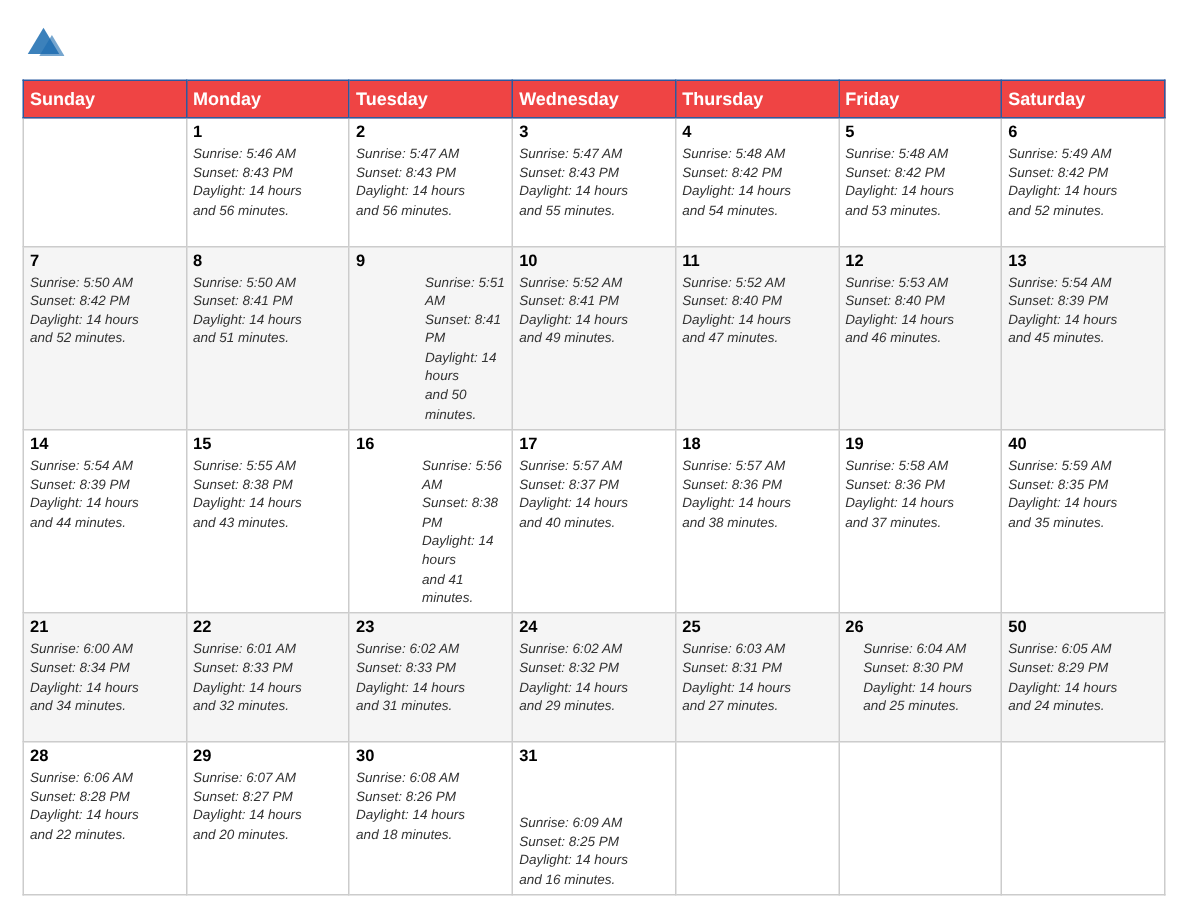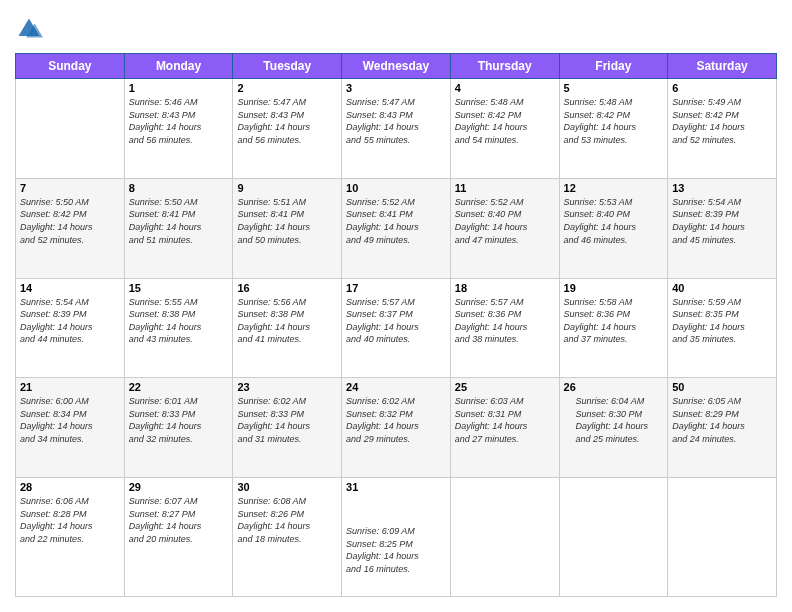--- a/index.html
+++ b/index.html
@@ -44,24 +44,24 @@
       font-size: 16px;
       color: #333;
     }
     .calendar {
       flex: 1;
       border-collapse: collapse;
       width: 100%;
       font-size: 10px;
     }
     .calendar th {
-      background-color: #8b5cf6;
+      background-color: #ef4444;
       color: white;
       padding: 5px 4px;
-      text-align: center;
+      text-align: left;
       font-size: 12px;
       font-weight: bold;
       border: 1px solid #2b5aa0;
     }
     .calendar td {
       border: 1px solid #ccc;
       vertical-align: top;
       padding: 3px 4px;
       width: calc(100% / 7);
       height: 85px;
@@ -175,21 +175,21 @@
           </td>
           <td>
             <span class="day-number">8</span>
             <div class="day-info" style="white-space: pre-line;">Sunrise: 5:50 AM
 Sunset: 8:41 PM
 Daylight: 14 hours
 and 51 minutes.</div>
           </td>
           <td>
             <span class="day-number">9</span>
-            <div class="day-info" style="white-space: pre-line;">Sunrise: 5:51 AM
+            <div class="day-info" style="white-space: pre-line; margin-left: 46px;">Sunrise: 5:51 AM
 Sunset: 8:41 PM
 Daylight: 14 hours
 and 50 minutes.</div>
           </td>
           <td>
             <span class="day-number">10</span>
             <div class="day-info" style="white-space: pre-line;">Sunrise: 5:52 AM
 Sunset: 8:41 PM
 Daylight: 14 hours
 and 49 minutes.</div>
@@ -226,21 +226,21 @@
           </td>
           <td>
             <span class="day-number">15</span>
             <div class="day-info" style="white-space: pre-line;">Sunrise: 5:55 AM
 Sunset: 8:38 PM
 Daylight: 14 hours
 and 43 minutes.</div>
           </td>
           <td>
             <span class="day-number">16</span>
-            <div class="day-info" style="white-space: pre-line;">Sunrise: 5:56 AM
+            <div class="day-info" style="white-space: pre-line; margin-left: 44px;">Sunrise: 5:56 AM
 Sunset: 8:38 PM
 Daylight: 14 hours
 and 41 minutes.</div>
           </td>
           <td>
             <span class="day-number">17</span>
             <div class="day-info" style="white-space: pre-line;">Sunrise: 5:57 AM
 Sunset: 8:37 PM
 Daylight: 14 hours
 and 40 minutes.</div>

